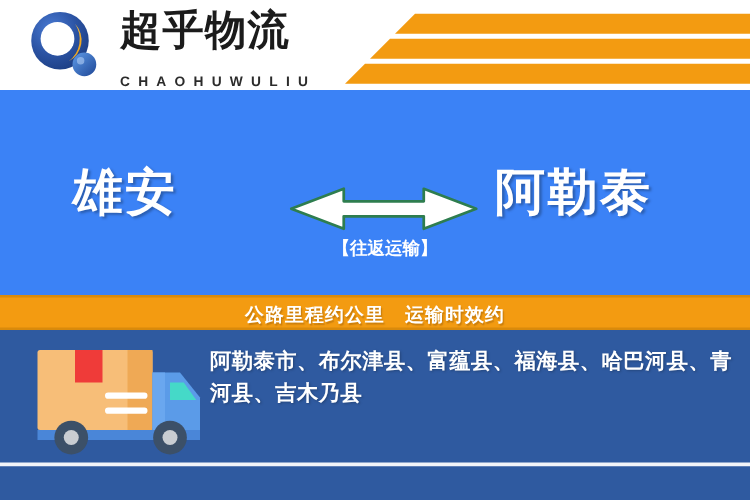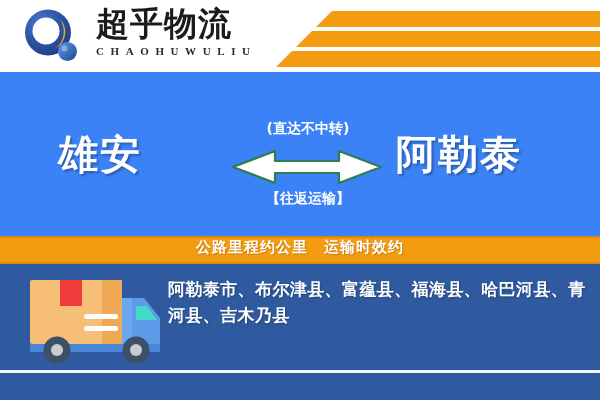--- a/index.html
+++ b/index.html
@@ -40,27 +40,27 @@
   .logo-cn {
     font-family: "DejaVu Sans", "Liberation Sans", sans-serif;
     font-weight: bold;
     font-size: 33px;
     line-height: 36px;
     color: #1b1b1b;
     letter-spacing: 1px;
     white-space: nowrap;
   }
   .logo-en {
-    font-family: Liberation Serif, serif;
+    font-family: Liberation Sans, sans-serif;
     font-weight: bold;
     font-size: 11px;
     line-height: 14px;
     color: #2b2b2b;
     letter-spacing: 6.6px;
-    margin-top: 2px;
+    margin-top: 17px;
     white-space: nowrap;
   }
   .stripes {
     position: absolute;
     right: 0; top: 0;
     width: 330px; height: 72px;
   }
 
   
   .route {
@@ -117,21 +117,21 @@
   .infobar {
     position: absolute;
     left: 0; top: 236px;
     width: 600px;
     height: 28px;
     background: #F39B11;
     border-top: 2px solid #D98A0C;
     border-bottom: 2px solid #D98A0C;
     box-sizing: border-box;
     display: flex;
-    align-items: flex-start;
+    align-items: flex-end;
     justify-content: center;
   }
   .infobar-text {
     font-family: "DejaVu Sans", "Liberation Sans", sans-serif;
     font-weight: bold;
     font-size: 15px;
     color: #ffffff;
     letter-spacing: 1px;
     white-space: pre;
     text-shadow: 1px 1px 1px rgba(120,70,0,0.35);
@@ -213,21 +213,20 @@
         <polygon points="42,31 330,31 330,47 26,47" fill="#F39B11"></polygon>
         <polygon points="22,51 330,51 330,67 6,67" fill="#F39B11"></polygon>
       </svg>
     </div>
   </div>
 
   <div class="route">
 
     <div class="city city-origin">雄安</div>
 
-    <div class="note-top">(直达不中转)</div>
 
     <div class="arrow-wrap">
       <svg width="152" height="40" viewBox="0 0 152 40">
         <polygon points="2,21 44,5 44,15 108,15 108,5 150,21 108,37 108,27 44,27 44,37" fill="#FFFFFF" stroke="#2E7D4F" stroke-width="2.2" stroke-linejoin="round"></polygon>
       </svg>
     </div>
 
     <div class="note-bottom">【往返运输】</div>
 
     <div class="city city-dest">阿勒泰</div>

